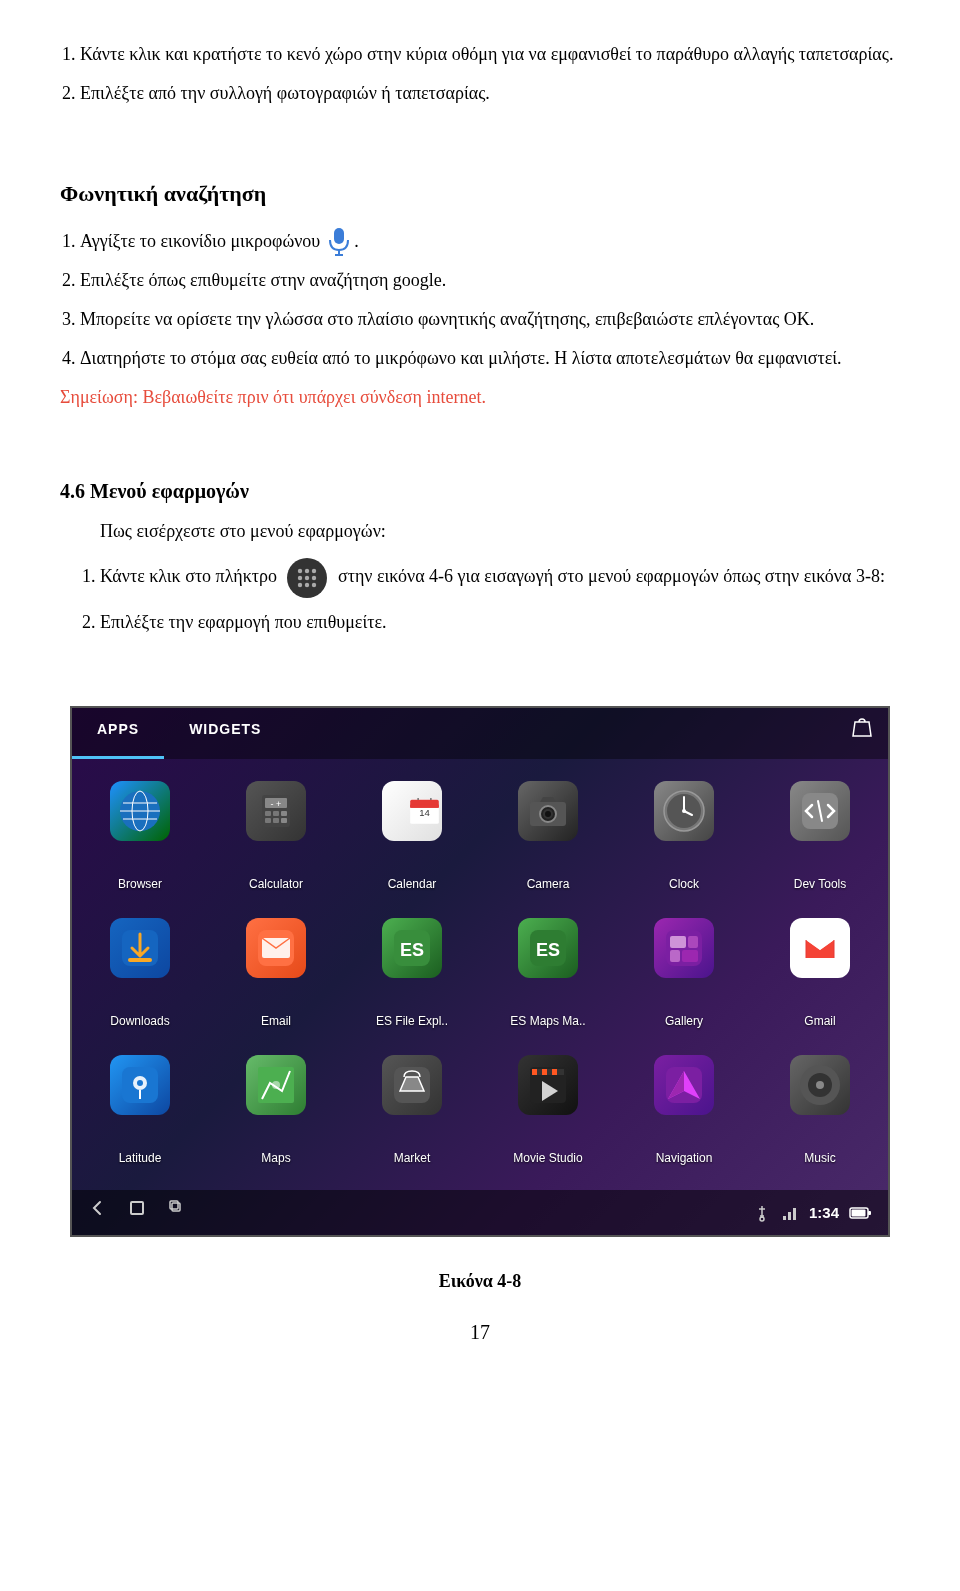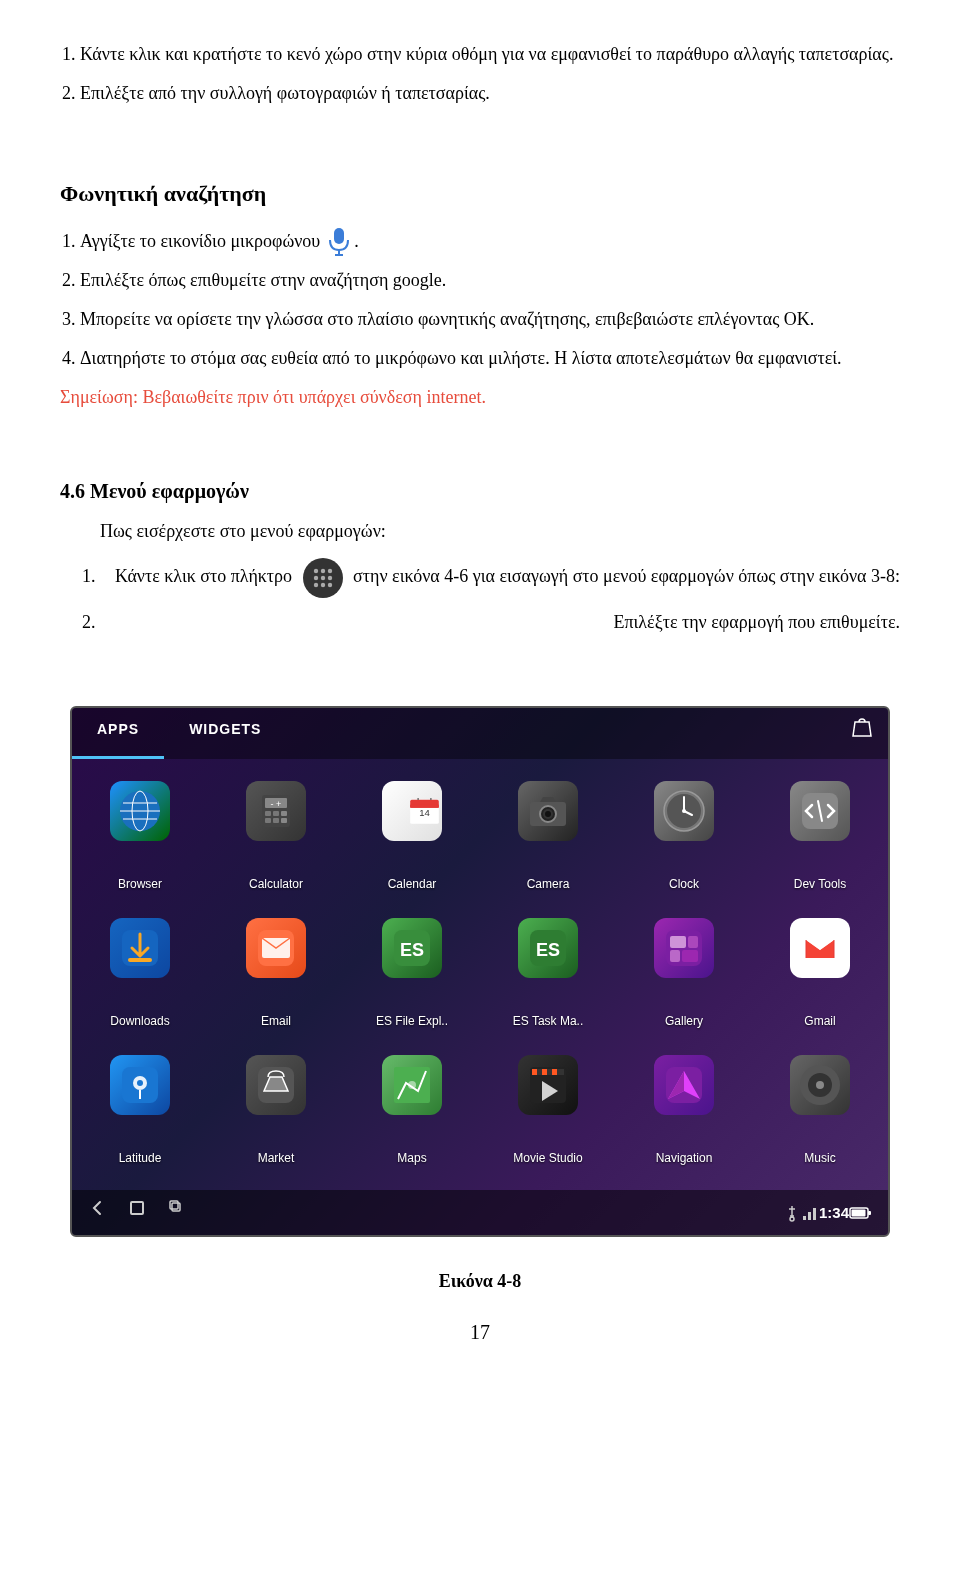--- a/index.html
+++ b/index.html
@@ -32,21 +32,21 @@
     .note-text {
       color: #e74c3c;
       margin: 10px 0;
     }
     .mic-svg {
       vertical-align: middle;
       margin-left: 3px;
     }
     .apps-grid-container {
       border: 2px solid #555;
-      border-radius: 6px;
+      border-radius: 0;
       background: linear-gradient(135deg, #2a0a4a 0%, #1a1a3e 40%, #3a1a5a 70%, #4a2a6a 100%);
       overflow: hidden;
       margin: 30px auto;
       width: 820px;
     }
     .apps-tabs {
       display: flex;
       background: rgba(0,0,0,0.4);
       padding: 0;
       align-items: stretch;
@@ -132,20 +132,21 @@
       display: flex;
       gap: 20px;
     }
     .bottom-nav-icon {
       color: #ccc;
       font-size: 18px;
     }
     .bottom-status {
       display: flex;
       align-items: center;
+      gap: 10px;
       color: #fff;
       font-family: Arial, sans-serif;
       font-size: 14px;
     }
     .time-display {
       color: #fff;
       font-size: 15px;
       font-weight: bold;
     }
     .caption {
@@ -213,21 +214,21 @@
 <p class="note-text">Σημείωση: Βεβαιωθείτε πριν ότι υπάρχει σύνδεση internet.</p>
 
 <br>
 
 
 <div class="sub-section-heading">4.6 Μενού εφαρμογών</div>
 
 <p style="margin-left: 40px;">Πως εισέρχεστε στο μενού εφαρμογών:</p>
 
 
-<ol class="numbered-list" style="margin-left:40px;text-align:right;">
+<ol class="numbered-list" style="margin-left:40px;">
   <li>
     <span>Κάντε κλικ στο πλήκτρο</span>
     <span class="inline-icon-btn">
       <svg width="24" height="24" viewBox="0 0 24 24">
         <circle cx="5" cy="5" r="2.2" fill="#aaa"></circle>
         <circle cx="12" cy="5" r="2.2" fill="#aaa"></circle>
         <circle cx="19" cy="5" r="2.2" fill="#aaa"></circle>
         <circle cx="5" cy="12" r="2.2" fill="#aaa"></circle>
         <circle cx="12" cy="12" r="2.2" fill="#aaa"></circle>
         <circle cx="19" cy="12" r="2.2" fill="#aaa"></circle>
@@ -374,21 +375,21 @@
       <span class="app-label">ES File Expl..</span>
     </div>
 
     <div class="app-item">
       <div class="app-icon estask">
         <svg width="44" height="44" viewBox="0 0 44 44">
           <rect x="4" y="4" width="36" height="36" rx="8" fill="#2e7d32"></rect>
           <text x="22" y="30" text-anchor="middle" fill="#fff" font-size="18" font-family="Arial" font-weight="bold">ES</text>
         </svg>
       </div>
-      <span class="app-label">ES Task Ma..</span>
+      <span class="app-label">ES Maps Ma..</span>
     </div>
 
     <div class="app-item">
       <div class="app-icon gallery">
         <svg width="44" height="44" viewBox="0 0 44 44">
           <rect x="4" y="4" width="36" height="36" rx="8" fill="#7b1fa2"></rect>
           <rect x="8" y="10" width="16" height="12" rx="2" fill="#ce93d8"></rect>
           <rect x="26" y="10" width="10" height="12" rx="2" fill="#ab47bc"></rect>
           <rect x="8" y="24" width="10" height="12" rx="2" fill="#ba68c8"></rect>
           <rect x="20" y="24" width="16" height="12" rx="2" fill="#9c27b0"></rect>
@@ -416,39 +417,39 @@
           <rect x="4" y="4" width="36" height="36" rx="8" fill="#1976d2"></rect>
           <circle cx="22" cy="20" r="7" fill="#fff" opacity="0.9"></circle>
           <path d="M22 27 L22 36" stroke="#fff" stroke-width="2"></path>
           <circle cx="22" cy="20" r="3" fill="#1976d2"></circle>
         </svg>
       </div>
       <span class="app-label">Latitude</span>
     </div>
 
     <div class="app-item">
+      <div class="app-icon maps">
+        <svg width="44" height="44" viewBox="0 0 44 44">
+          <rect x="4" y="4" width="36" height="36" rx="2" fill="#4caf50"></rect>
+          <path d="M8 36 L16 20 L28 28 L36 8" stroke="#fff" stroke-width="2" fill="none"></path>
+          <circle cx="22" cy="22" r="4" fill="#fff" opacity="0.5"></circle>
+        </svg>
+      </div>
+      <span class="app-label">Maps</span>
+    </div>
+
+    <div class="app-item">
       <div class="app-icon market">
         <svg width="44" height="44" viewBox="0 0 44 44">
           <rect x="4" y="4" width="36" height="36" rx="8" fill="#555"></rect>
           <path d="M10 28 L16 14 L28 14 L34 28 Z" stroke="#fff" stroke-width="1.5" fill="#888"></path>
           <path d="M14 14 Q14 8 22 8 Q30 8 30 14" stroke="#fff" stroke-width="1.5" fill="none"></path>
         </svg>
       </div>
       <span class="app-label">Market</span>
-    </div>
-
-    <div class="app-item">
-      <div class="app-icon maps">
-        <svg width="44" height="44" viewBox="0 0 44 44">
-          <rect x="4" y="4" width="36" height="36" rx="2" fill="#4caf50"></rect>
-          <path d="M8 36 L16 20 L28 28 L36 8" stroke="#fff" stroke-width="2" fill="none"></path>
-          <circle cx="22" cy="22" r="4" fill="#fff" opacity="0.5"></circle>
-        </svg>
-      </div>
-      <span class="app-label">Maps</span>
     </div>
 
     <div class="app-item">
       <div class="app-icon moviestudio">
         <svg width="44" height="44" viewBox="0 0 44 44">
           <rect x="4" y="4" width="36" height="36" rx="4" fill="#222"></rect>
           <rect x="6" y="6" width="32" height="6" fill="#333"></rect>
           <rect x="6" y="6" width="5" height="6" fill="#ff5722"></rect>
           <rect x="16" y="6" width="5" height="6" fill="#ff5722"></rect>
           <rect x="26" y="6" width="5" height="6" fill="#ff5722"></rect>

